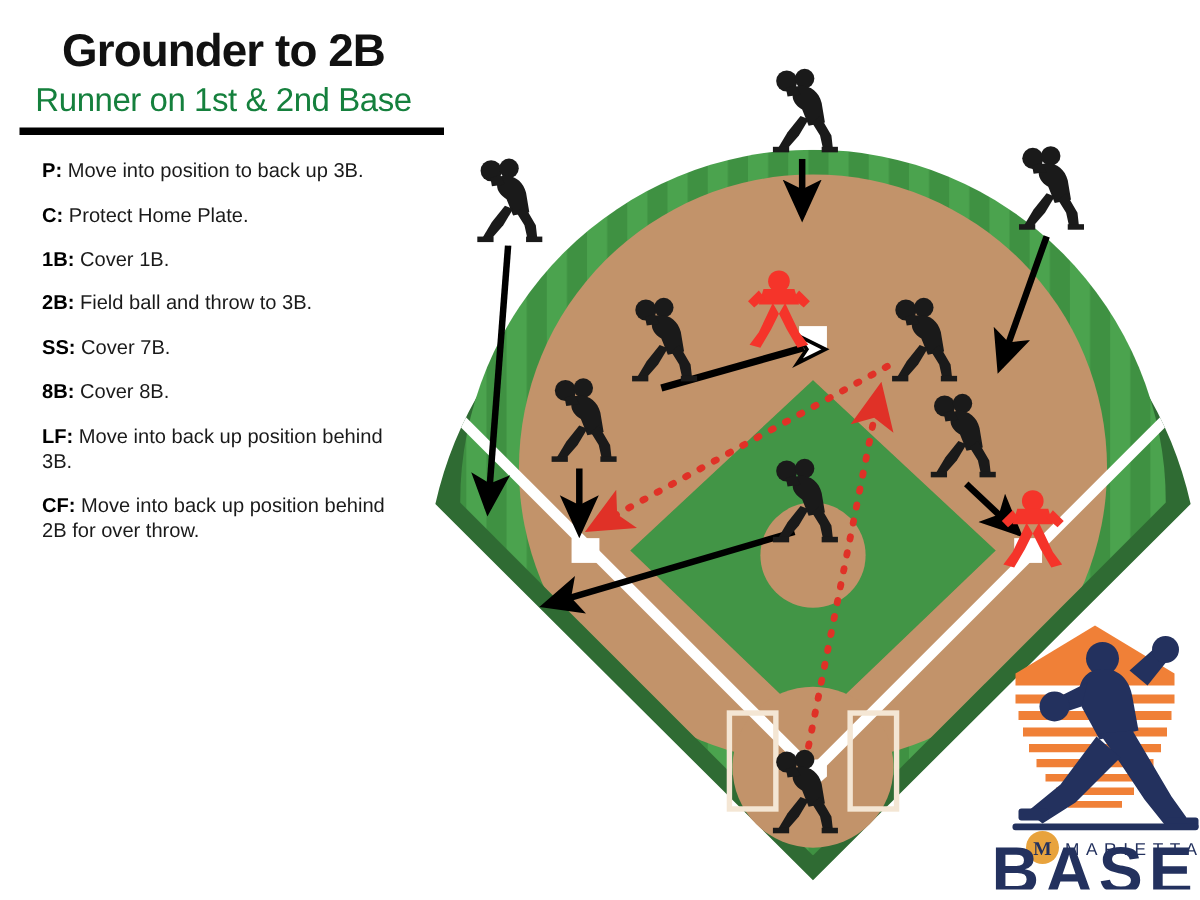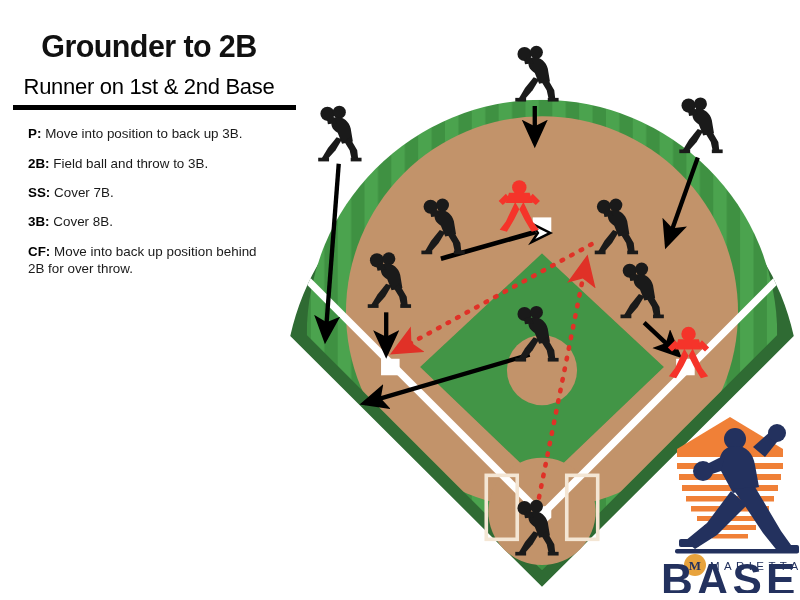--- a/index.html
+++ b/index.html
@@ -37,27 +37,27 @@
   }
 
   .title-main {
     font-size: 30.5px;
     font-weight: bold;
     color: #111111;
     letter-spacing: -0.6px;
     line-height: 1.05;
     text-align: center;
     white-space: nowrap;
-    margin: 12px;
+    margin: 0;
   }
 
   .title-sub {
     font-size: 22px;
     font-weight: normal;
-    color: #000000;
+    color: #15803d;
     letter-spacing: -0.3px;
     line-height: 1.15;
     text-align: center;
     white-space: nowrap;
     margin: 4px 0 0 0;
   }
 
   .title-rule {
     width: 283px;
     height: 5px;
@@ -114,30 +114,42 @@
     <div class="title-main">Grounder to 2B</div>
     <div class="title-sub">Runner on 1st &amp; 2nd Base</div>
     <div class="title-rule"></div>
 
     <ul class="legend">
       <li class="legend-item">
         <span class="pos">P:</span>
         <span>Move into position to back up 3B.</span>
       </li>
       <li class="legend-item">
+        <span class="pos">C:</span>
+        <span>Protect Home Plate.</span>
+      </li>
+      <li class="legend-item">
+        <span class="pos">1B:</span>
+        <span>Cover 1B.</span>
+      </li>
+      <li class="legend-item">
         <span class="pos">2B:</span>
         <span>Field ball and throw to 3B.</span>
       </li>
       <li class="legend-item">
         <span class="pos">SS:</span>
         <span>Cover 7B.</span>
       </li>
       <li class="legend-item">
-        <span class="pos">3B:</span>
+        <span class="pos">8B:</span>
         <span>Cover 8B.</span>
+      </li>
+      <li class="legend-item">
+        <span class="pos">LF:</span>
+        <span>Move into back up position behind 3B.</span>
       </li>
       <li class="legend-item">
         <span class="pos">CF:</span>
         <span>Move into back up position behind 2B for over throw.</span>
       </li>
     </ul>
   </div>
 
   <div class="field-wrap">
     <svg class="field-svg" width="516" height="552" viewBox="0 0 500 535" xmlns="http://www.w3.org/2000/svg">

